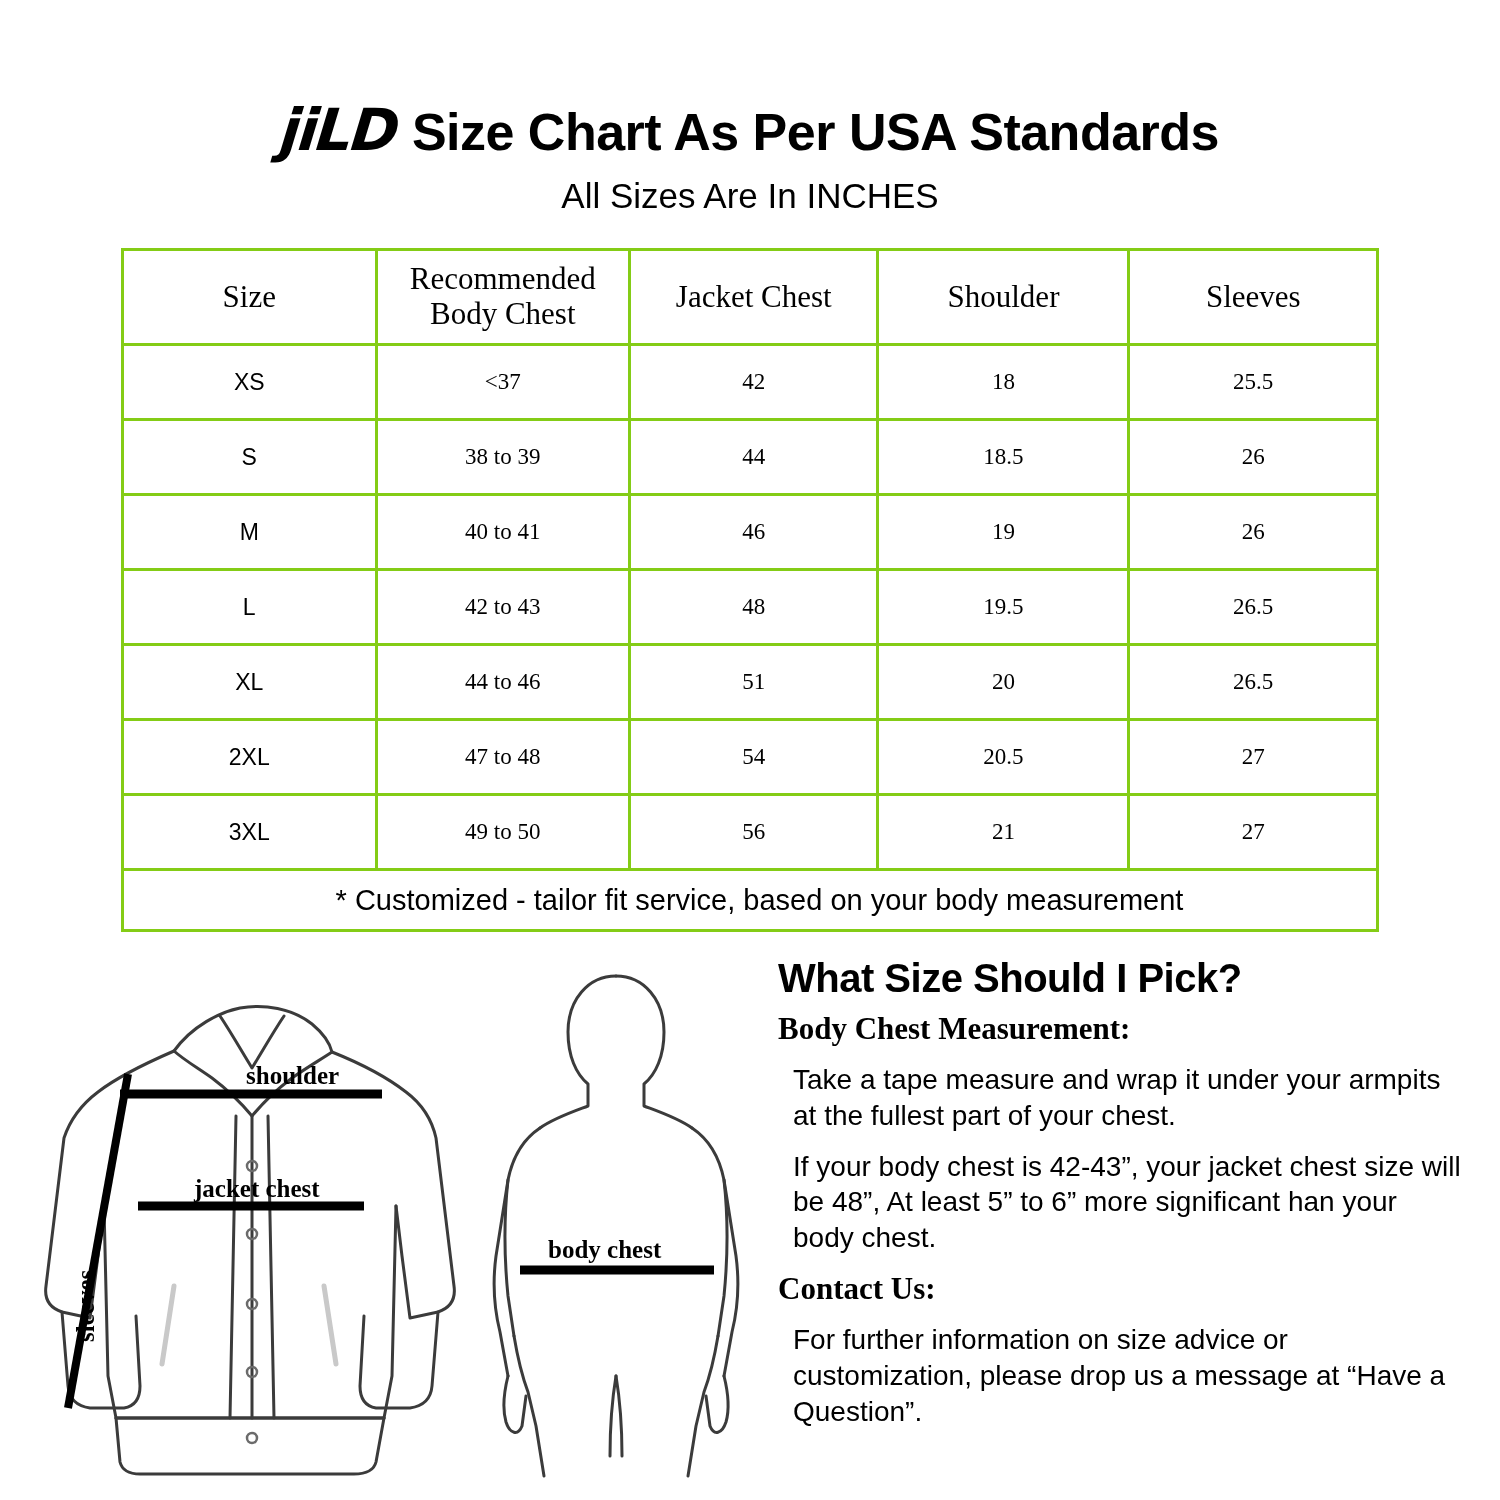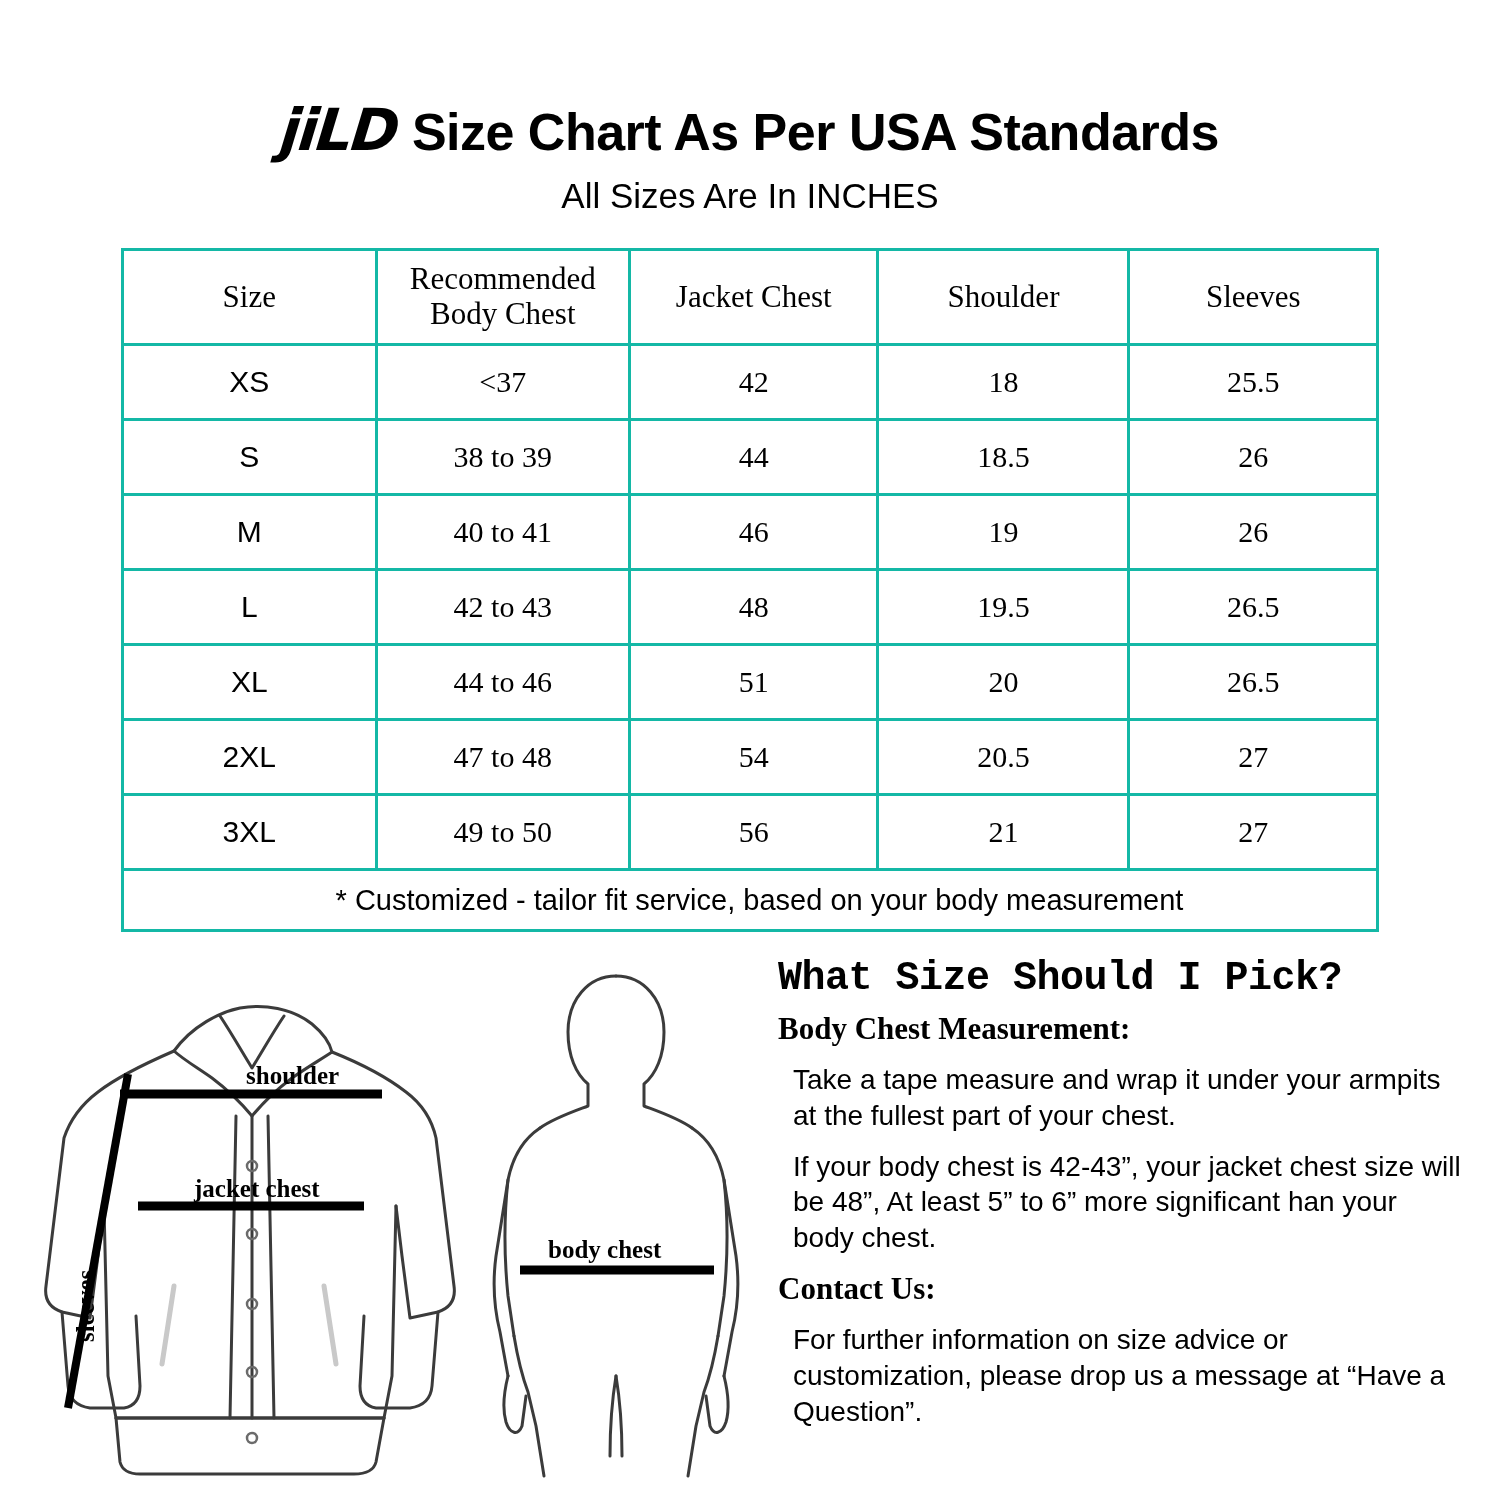--- a/index.html
+++ b/index.html
@@ -52,33 +52,33 @@
   .table-wrap {
     margin: 32px auto 0 auto;
     width: 1258px;
   }
   table.size-table {
     width: 100%;
     border-collapse: collapse;
     table-layout: fixed;
   }
   table.size-table td, table.size-table th {
-    border: 3px solid #14b8a6;
+    border: 3px solid #84cc16;
     text-align: center;
     font-family: "Liberation Serif", serif;
   }
   thead th {
     font-size: 31px;
     font-weight: 400;
     height: 92px;
     line-height: 1.12;
     padding: 0 6px;
   }
   tbody td {
-    font-size: 30px;
+    font-size: 23px;
     font-weight: 400;
     height: 70px;
     font-family: "Liberation Sans", sans-serif;
   }
   tbody tr td:first-child { font-family: "Liberation Sans", sans-serif; }
   .note-row td {
     height: 56px;
     font-size: 29px;
     text-align: left;
     padding-left: 20px;
@@ -94,21 +94,21 @@
   .figures {
     width: 740px;
     position: relative;
     height: 560px;
   }
   .info {
     width: 700px;
     padding-left: 14px;
   }
   .info h2 {
-    font-family: Liberation Mono, monospace;
+    font-family: Liberation Sans, sans-serif;
     font-size: 40px;
     font-weight: bold;
     margin: 0 0 6px 0;
     letter-spacing: -0.5px;
   }
   .info h3 {
     font-family: Liberation Serif, serif;
     font-size: 31px;
     font-weight: bold;
     margin: 10px 0 2px 0;

